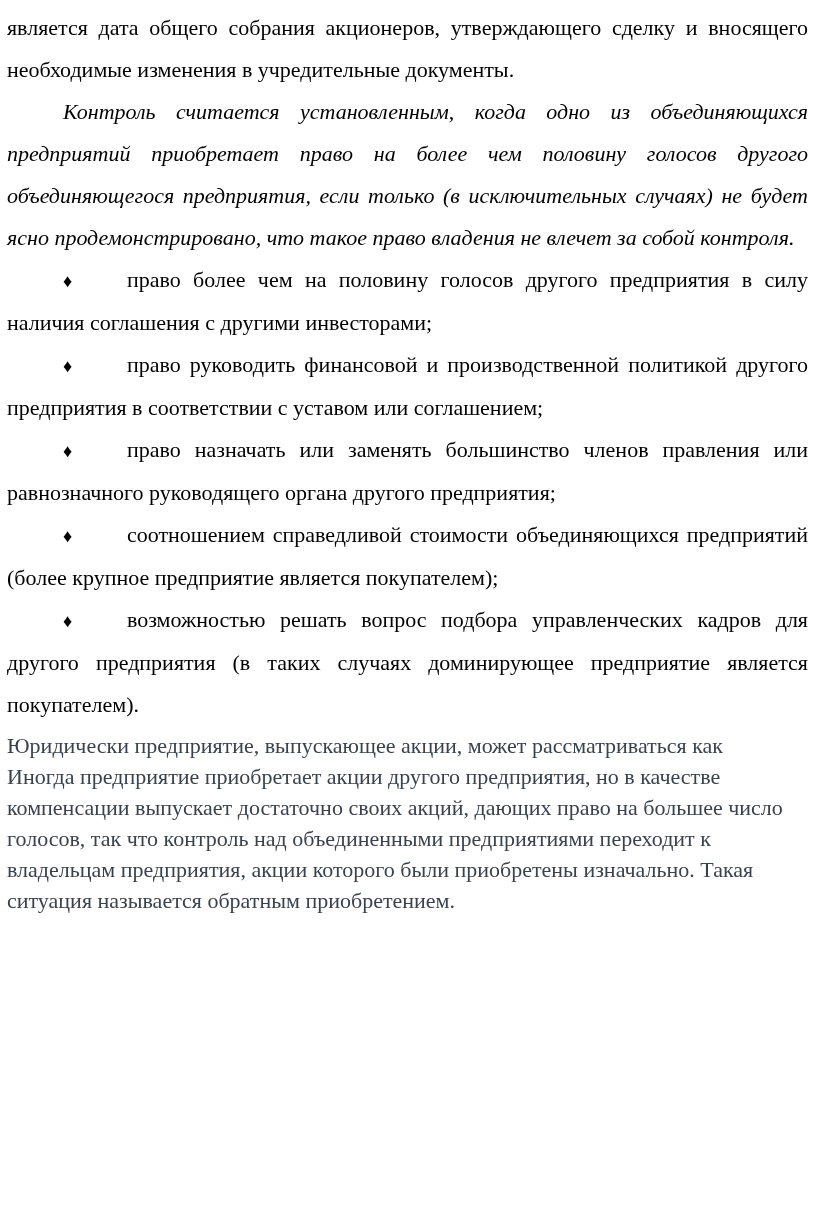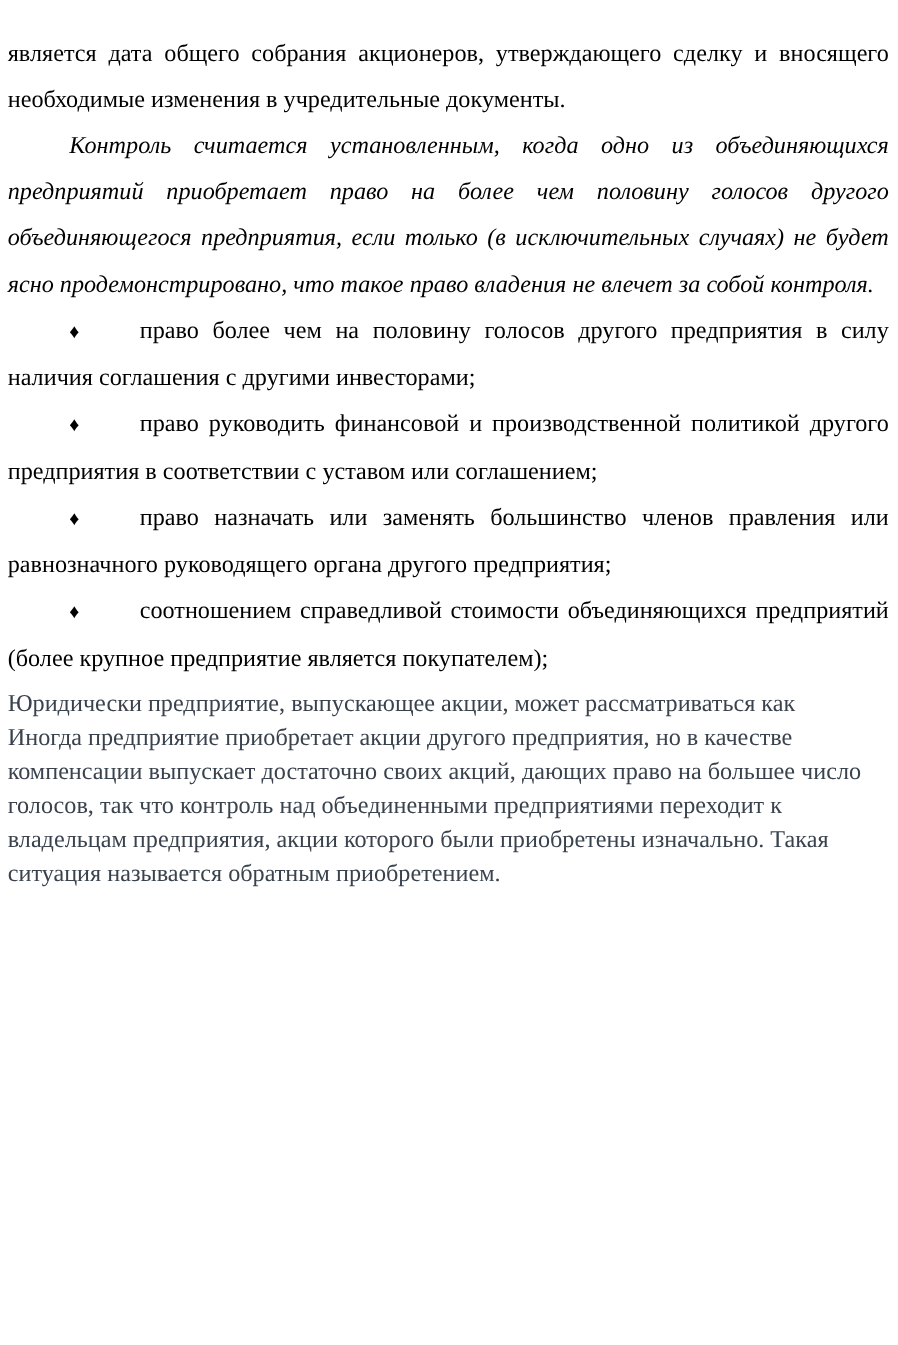--- a/index.html
+++ b/index.html
@@ -13,21 +13,20 @@
     overflow: hidden;
     font-family: "Liberation Serif", "DejaVu Serif", serif;
   }
   .main-text p,
   .alt-text p { margin: 0; }
   .main-text {
     font-size: 22px;
     line-height: 42px;
     color: #000000;
     text-align: justify;
-    margin-top: 20px;
   }
   .indent { text-indent: 56px; font-style: italic; }
   .bullet-para { text-indent: 56px; }
   .bullet-char {
     display: inline-block;
     width: 64px;
     text-indent: 0;
     font-size: 18px;
   }
   .alt-text {
@@ -54,20 +53,21 @@
 
     <p class="bullet-para"><span class="bullet-char">♦</span><span>право руководить финансовой и производственной политикой другого предприятия в соответствии с уставом или соглашением;</span></p>
 
     <p class="bullet-para"><span class="bullet-char">♦</span><span>право назначать или заменять большинство членов правления или равнозначного руководящего органа другого предприятия;</span></p>
 
 
 
     <p class="bullet-para"><span class="bullet-char">♦</span><span>соотношением справедливой стоимости объединяющихся предприятий (более крупное предприятие является покупателем);</span></p>
 
 
+    <p class="bullet-para"><span class="bullet-char">♦</span><span>возможностью решать вопрос подбора управленческих кадров для другого предприятия (в таких случаях доминирующее предприятие является покупателем).</span></p>
 
   </div>
 
   <div class="alt-text">
 
     <p>Юридически предприятие, выпускающее акции, может рассматриваться как</p>
 
     <p>Иногда предприятие приобретает акции другого предприятия, но в качестве компенсации выпускает достаточно своих акций, дающих право на большее число голосов, так что контроль над объединенными предприятиями переходит к владельцам предприятия, акции которого были приобретены изначально. Такая ситуация называется обратным приобретением.</p>
 
   </div>

